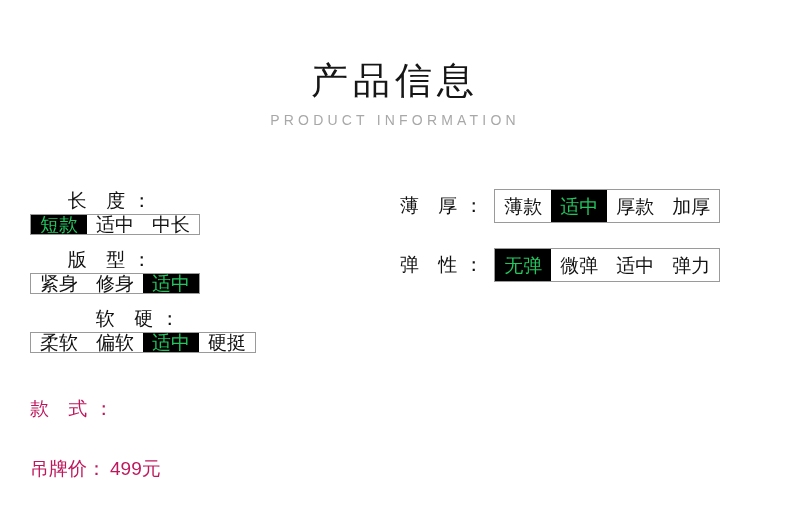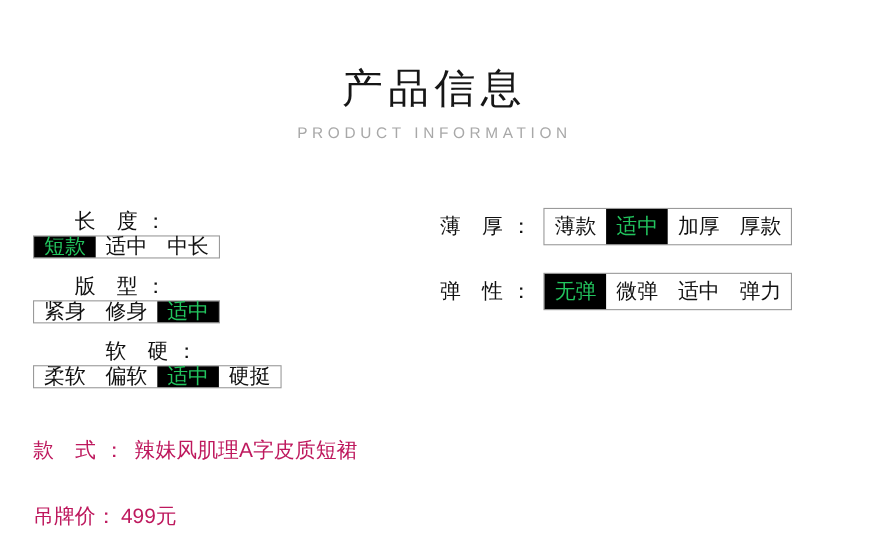--- a/index.html
+++ b/index.html
@@ -163,41 +163,40 @@
     </div>
   </div>
 
   <div class="attr-row col-right r0">
     <div class="attr-label">
       <span class="lbl-chars">薄 厚</span><span>：</span>
     </div>
     <div class="options-box">
       <div class="option">薄款</div>
       <div class="option selected">适中</div>
+      <div class="option">厚款</div>
       <div class="option">加厚</div>
-      <div class="option">厚款</div>
     </div>
   </div>
 
   <div class="attr-row col-right r1">
     <div class="attr-label">
       <span class="lbl-chars">弹 性</span><span>：</span>
     </div>
     <div class="options-box">
       <div class="option selected">无弹</div>
       <div class="option">微弹</div>
       <div class="option">适中</div>
       <div class="option">弹力</div>
     </div>
   </div>
 
 </div>
 
 <div class="info-lines">
   <div class="info-line style-line">
     <span class="info-label"><span class="lbl-chars">款 式</span><span>：</span></span>
-    <span class="info-value">辣妹风肌理A字皮质短裙</span>
   </div>
   <div class="info-line price-line">
     <span class="info-label"><span>吊牌价</span><span>：</span></span>
     <span class="info-value">499元</span>
   </div>
 </div>
 
 </body></html>

